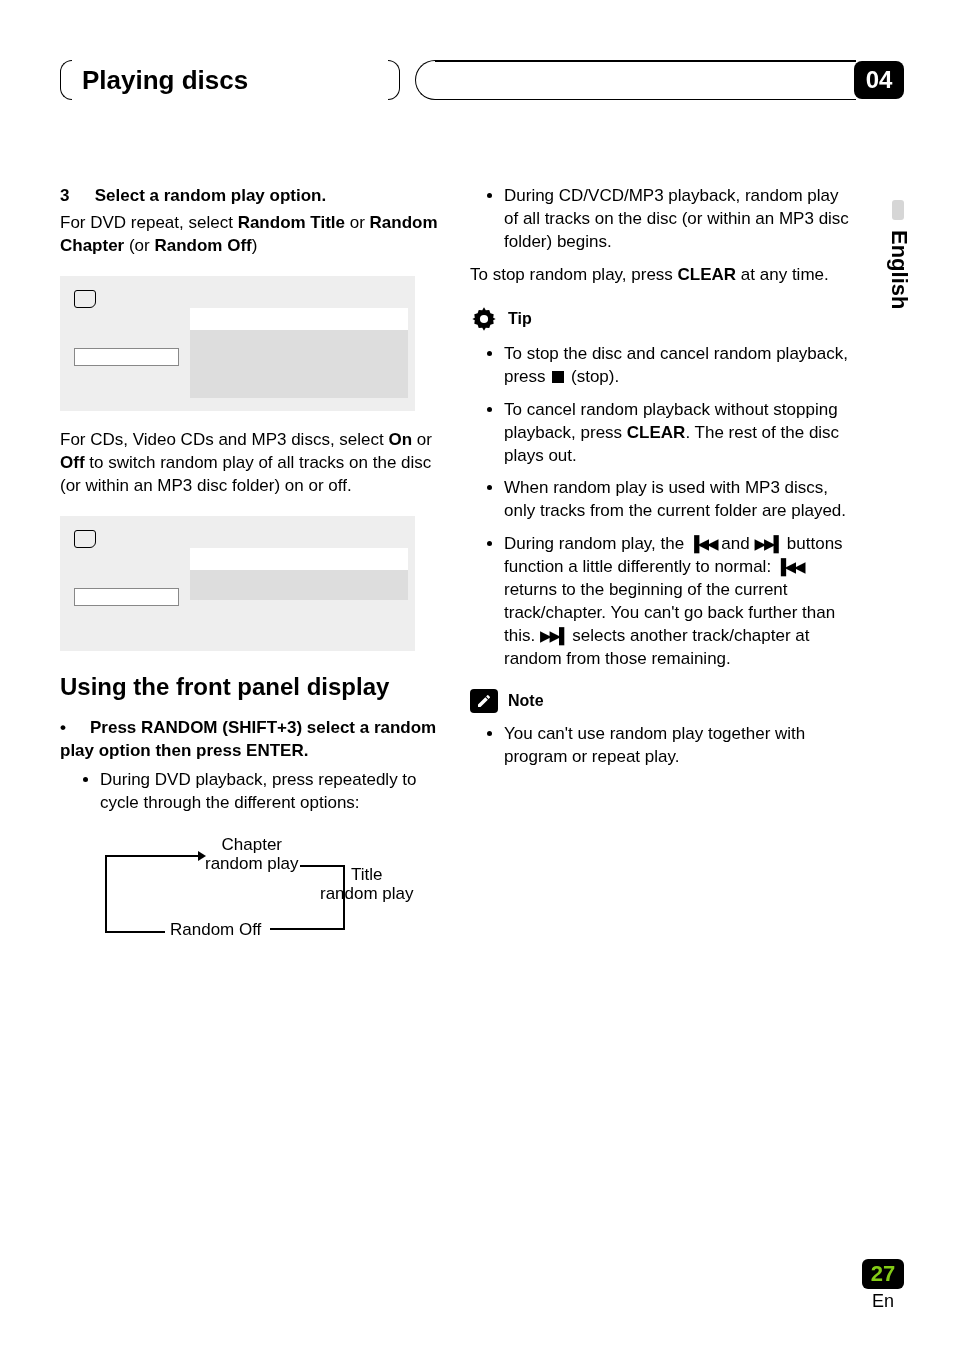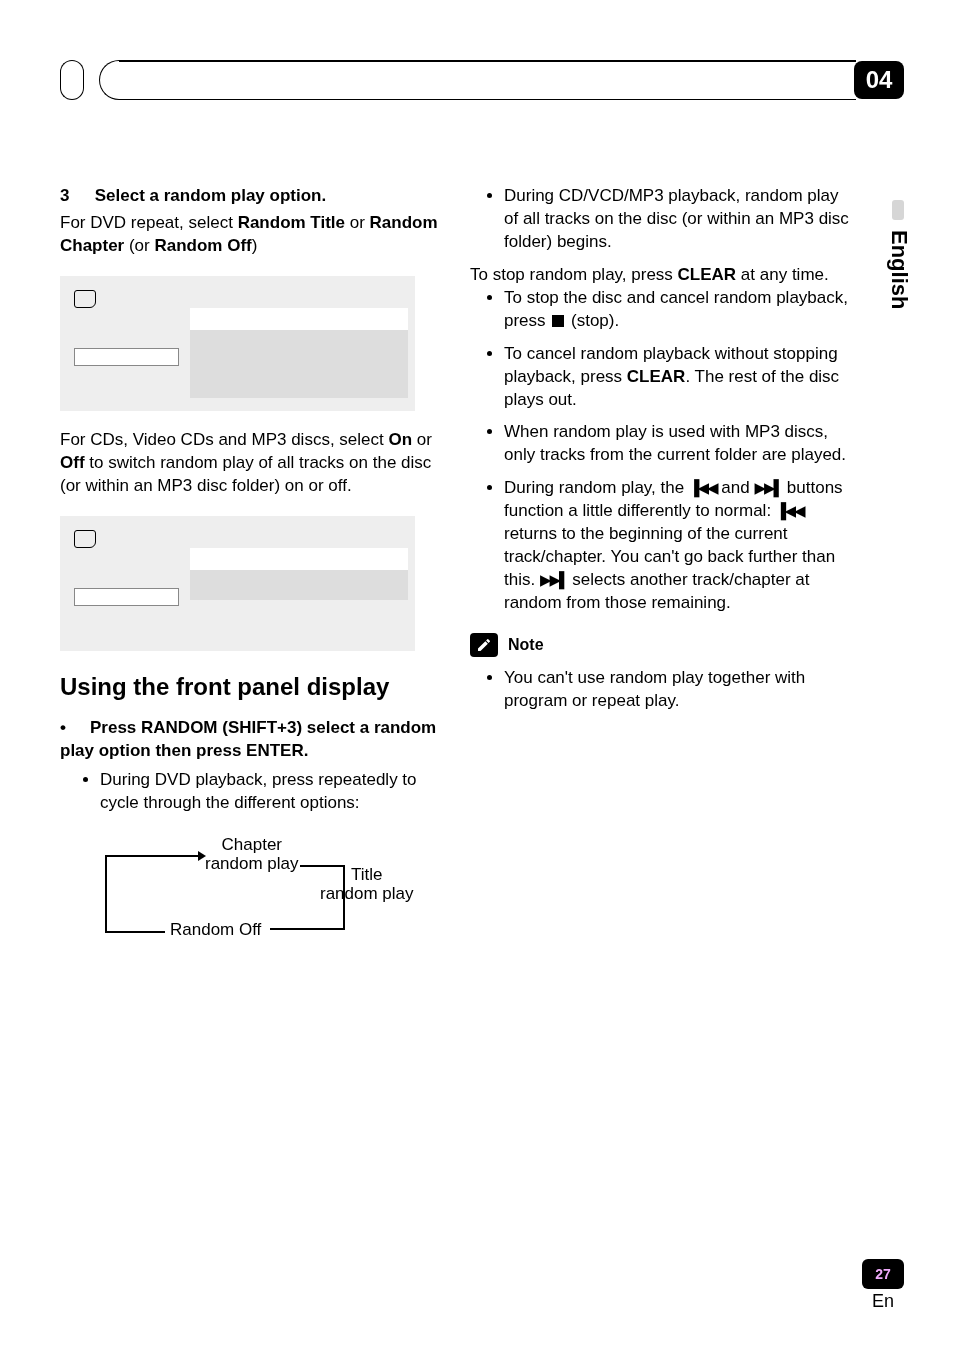--- a/index.html
+++ b/index.html
@@ -154,33 +154,34 @@
   .tip-label, .note-label { font-weight: bold; font-size:16px; }
   .stop-square { display:inline-block; width:12px; height:12px; background:#000; vertical-align:-1px; margin:0 2px;}
   .prev-icon, .next-icon { font-size:15px; letter-spacing:-2px; vertical-align:0px;}
   .footer {
     position:absolute;
     bottom: 40px;
     right: 50px;
     text-align:right;
   }
   .page-badge {
-    width:42px; height:30px; background:#000; color:#f0abfc;
-    border-radius:6px; font-weight:bold; font-size:14px;
+    width:42px; height:30px; background:#000; color:#84cc16;
+    border-radius:6px; font-weight:bold; font-size:22px;
     display:flex; align-items:center; justify-content:center;
     margin-left:auto;
   }
   .lang-code { font-size:18px; margin-top:2px; padding-right:10px;}
 </style>
 </head>
 <body>
 
 <div class="header">
   <div class="chapter-title-wrap">
     <div class="chapter-title-bracket"></div>
+    <div class="chapter-title">Playing discs</div>
     <div class="chapter-title-bracket-r"></div>
   </div>
   <div style="flex:1; position:relative; height:40px; margin-left:15px;">
     <div style="position:absolute; left:0; top:0; bottom:0; width:20px; border:1.5px solid #000; border-right:none; border-radius:20px 0 0 20px;"></div>
     <div style="position:absolute; left:20px; right:0; top:0; height:1.5px; background:#000;"></div>
     <div style="position:absolute; left:20px; right:0; bottom:0; height:1.5px; background:#000;"></div>
   </div>
   <div class="chapter-num-badge">04</div>
 </div>
 
@@ -243,20 +244,29 @@
   </div>
 
   <div class="col">
     <ul class="bullet-list-top">
       <li>During CD/VCD/MP3 playback, random play of all tracks on the disc (or within an MP3 disc folder) begins.</li>
     </ul>
     <div style="margin-top:6px;">
       <span>To stop random play, press </span><span class="bold">CLEAR</span><span> at any time.</span>
     </div>
 
+    <div class="tip-row">
+      <span class="tip-icon">
+        <svg viewBox="0 0 24 24">
+            <path fill="#000" d="M12 2l1.5 2.6 3-.4 1 2.8 2.8 1-.4 3L22 12l-2.1 1 .4 3-2.8 1-1 2.8-3-.4L12 22l-1.5-2.6-3 .4-1-2.8-2.8-1 .4-3L2 12l2.1-1-.4-3 2.8-1 1-2.8 3 .4L12 2z"></path>
+            <circle cx="12" cy="12" r="3.5" fill="#fff"></circle>
+          </svg>
+      </span>
+      <span class="tip-label">Tip</span>
+    </div>
 
     <ul class="bullet-list-top">
       <li>
         <span>To stop the disc and cancel random playback, press </span><span class="stop-square"></span><span> (stop).</span>
       </li>
       <li>
         <span>To cancel random playback without stopping playback, press </span><span class="bold">CLEAR</span><span>. The rest of the disc plays out.</span>
       </li>
       <li>When random play is used with MP3 discs, only tracks from the current folder are played.</li>
       <li>

